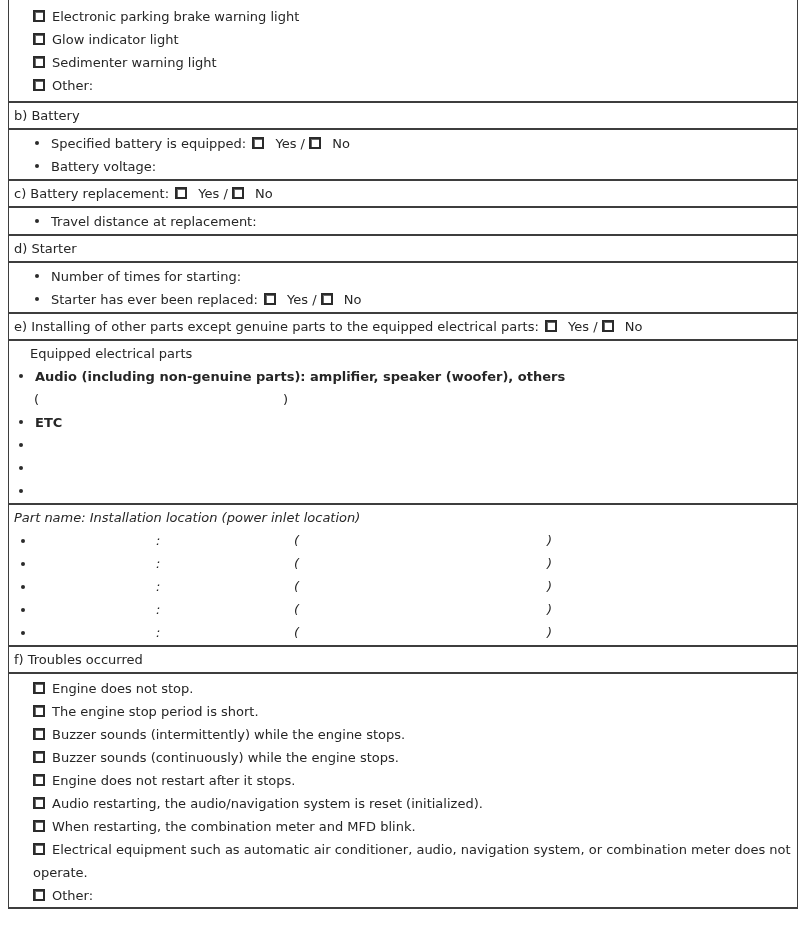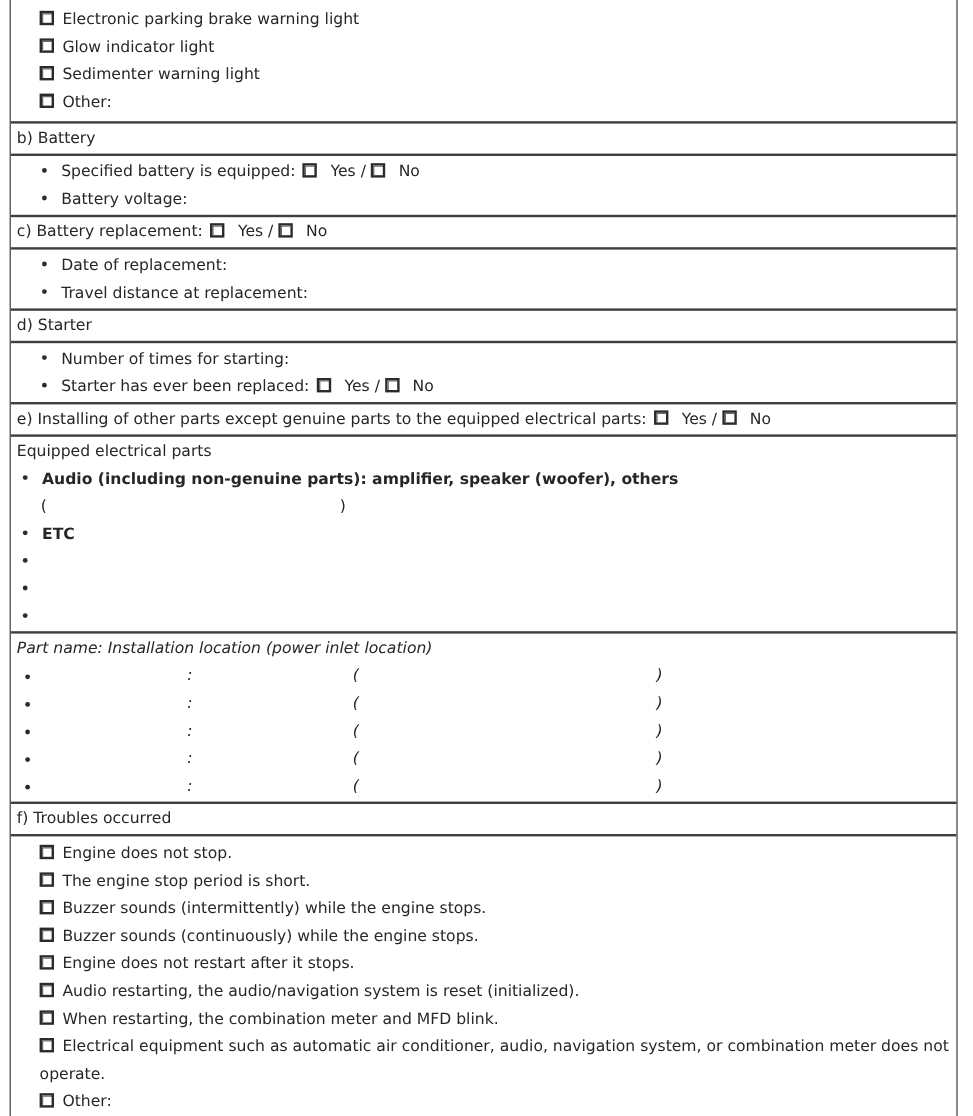--- a/index.html
+++ b/index.html
@@ -18,21 +18,21 @@
   .line{line-height:23px;min-height:23px;padding-left:16px;}
   
   .row.cbg{padding:5px 6px 4px 8px;}
   .row.cbg-tall{padding:3px 6px 0 8px;}
   
   .row.hdr{padding:1px 4px 1px 5px;}
   
   .row.bgrp{padding:2px 4px 1px 10px;}
   
   .row.equipped{padding:1px 4px 0 0;}
-  .row.equipped .plain{padding-left:5px;}
+  .row.equipped .plain{padding-left:5px;margin-left:16px;}
   .row.equipped .bline{padding-left:10px;font-weight:bold;}
   .row.equipped .parenline{padding-left:25px;}
   .paren-spacer{display:inline-block;width:244px;}
   
   .row.partname{padding:1px 4px 1px 0;font-style:italic;}
   .row.partname .plain{padding-left:5px;}
   .pn-row{position:relative;height:23px;}
   .pn-row .dot{position:absolute;left:12px;top:10px;}
   .pn-row .pn-colon{position:absolute;left:147px;top:0;line-height:23px;}
   .pn-row .pn-open{position:absolute;left:285px;top:0;line-height:23px;}
@@ -61,21 +61,20 @@
       <div class="line"><span class="checkbox"></span><span class="label">Sedimenter warning light</span></div>
       <div class="line"><span class="checkbox"></span><span class="label">Other:</span></div>
     </div>
     <div class="row hdr line"><span class="h-text">b) Battery</span></div>
     <div class="row bgrp">
       <div class="line"><span class="dot"></span><span class="label">Specified battery is equipped: </span><span class="checkbox yn"></span><span> Yes</span><span> / </span><span class="checkbox"></span><span> No</span></div>
       <div class="line"><span class="dot"></span><span class="label">Battery voltage:</span></div>
     </div>
     <div class="row hdr line"><span class="h-text">c) Battery replacement: </span><span class="checkbox yn"></span><span> Yes</span><span> / </span><span class="checkbox"></span><span> No</span></div>
     <div class="row bgrp">
-      <div class="line"><span class="dot"></span><span class="label">Date of replacement:</span></div>
       <div class="line"><span class="dot"></span><span class="label">Travel distance at replacement:</span></div>
     </div>
     <div class="row hdr line"><span class="h-text">d) Starter</span></div>
     <div class="row bgrp">
       <div class="line"><span class="dot"></span><span class="label">Number of times for starting:</span></div>
       <div class="line"><span class="dot"></span><span class="label">Starter has ever been replaced: </span><span class="checkbox yn"></span><span> Yes</span><span> / </span><span class="checkbox"></span><span> No</span></div>
     </div>
     <div class="row hdr line"><span class="h-text">e) Installing of other parts except genuine parts to the equipped electrical parts: </span><span class="checkbox yn"></span><span> Yes</span><span> / </span><span class="checkbox"></span><span> No</span></div>
     <div class="row equipped">
       <div class="line plain">Equipped electrical parts</div>

